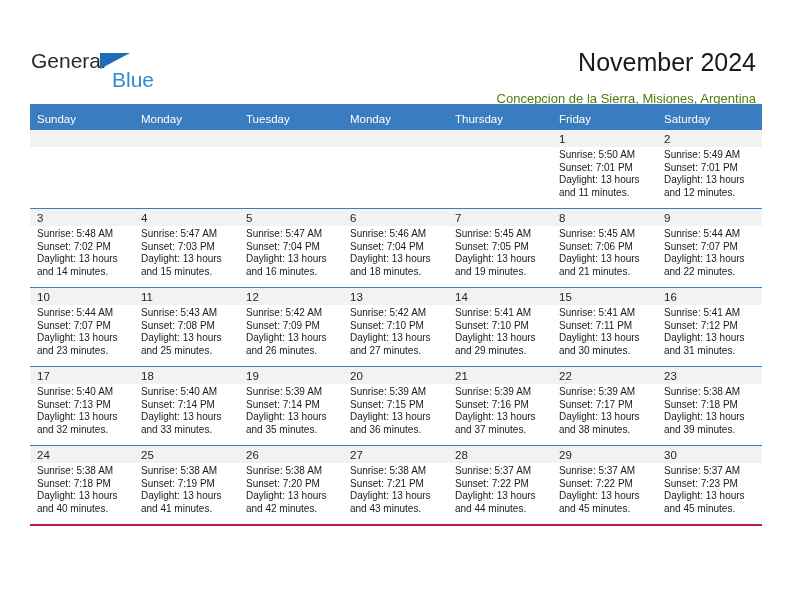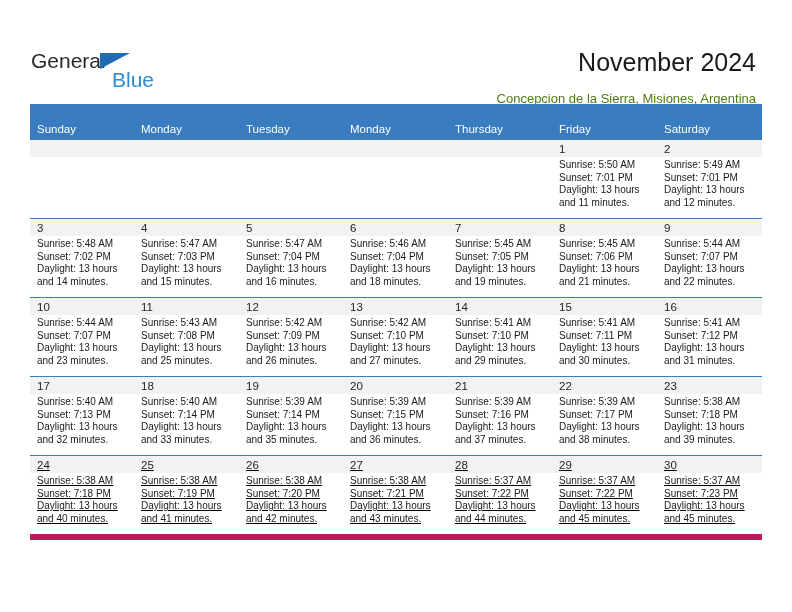--- a/index.html
+++ b/index.html
@@ -93,37 +93,36 @@
     width: 732px;
     border-collapse: collapse;
     table-layout: fixed;
   }
   table.cal th {
     background: #3a7cc0;
     color: #ffffff;
     font-size: 11.5px;
     font-weight: normal;
     text-align: left;
-    padding: 19px 0 5px 7px;
+    padding: 9px 0 5px 7px;
     height: 12px;
     border: none;
   }
   table.cal td {
     vertical-align: top;
     padding: 0;
     border: none;
     border-top: 1px solid #3a7cc0;
     height: 78px;
   }
   table.cal tr.week-1 td {
     border-top: none;
   }
   table.cal tr.last-week td {
-    border-bottom: 6px solid #be185d;
-    text-decoration: underline;
+    border-bottom: 2px solid #be185d;
   }
   .cell-inner {
     position: relative;
     height: 78px;
     box-sizing: border-box;
   }
   .daynum-band {
     background: #f2f2f2;
     height: 17px;
     padding: 1px 0 0 7px;

